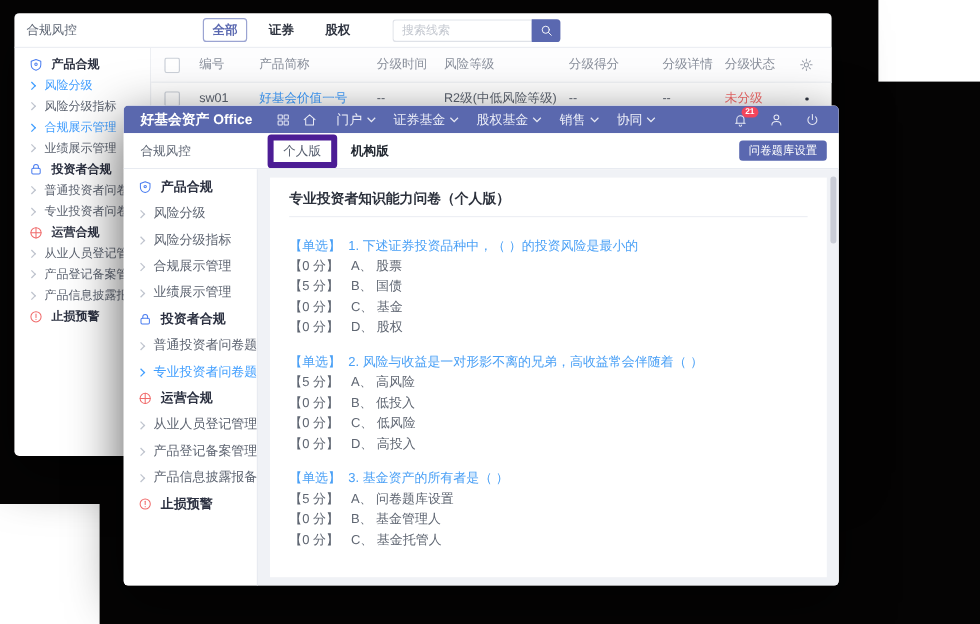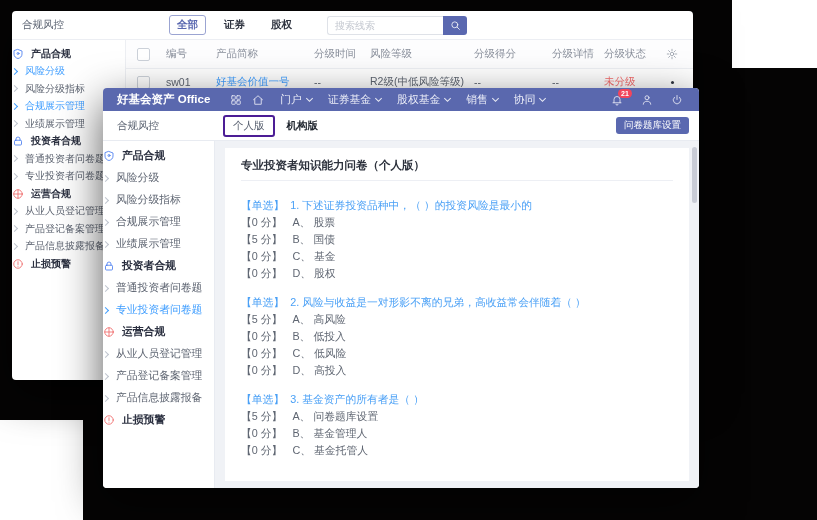--- a/index.html
+++ b/index.html
@@ -18,21 +18,21 @@
   
   svg.ic{width:1em;height:1em;stroke:currentColor;fill:none;stroke-width:1.7;
          stroke-linecap:round;stroke-linejoin:round;display:block;}
   .cb{width:13px;height:13px;border:1px solid #ccd1d9;border-radius:2px;background:#fff;display:inline-block;}
   .chev{width:5px;height:5px;border-top:1.4px solid #bfc4ce;border-right:1.4px solid #bfc4ce;
         transform:rotate(45deg);display:inline-block;flex:none;}
   .kebab{width:3px;height:3px;background:#303540;border-radius:50%;display:inline-block;
          box-shadow:0 -4.5px 0 #303540,0 4.5px 0 #303540;}
 
   
-  .sn{display:flex;align-items:center;color:#5c6370;cursor:pointer;white-space:nowrap;overflow:hidden;}
+  .sn{display:flex;align-items:center;padding-left:12px;color:#5c6370;cursor:pointer;white-space:nowrap;overflow:hidden;}
   .sn .sn-ic{display:none;margin-right:7px;font-size:12px;color:#4a7df0;}
   .sn .chev{margin-right:8px;}
   .sn.sec{color:#2b3040;font-weight:700;}
   .sn.sec .sn-ic{display:inline-flex;}
   .sn.red .sn-ic{color:#f06a6a;}
   .sn.on{color:#409eff;}
   .sn.on .chev{border-color:#409eff;}
 
   
   .back{left:12px;top:11px;width:681px;height:369px;z-index:1;display:flex;flex-direction:column;}
@@ -74,21 +74,21 @@
   .caret{width:5px;height:5px;border-right:1.3px solid rgba(255,255,255,.85);
          border-bottom:1.3px solid rgba(255,255,255,.85);transform:rotate(45deg);
          margin-left:5px;margin-top:-3px;display:inline-block;}
   .f-right{margin-left:auto;display:flex;align-items:center;gap:18px;margin-right:16px;}
   .f-ricon{background:none;border:none;color:#e8eaf5;font-size:12px;cursor:pointer;position:relative;display:flex;}
   .badge{position:absolute;top:-5px;left:7px;background:#f3455b;color:#fff;font-size:7px;
          height:9px;line-height:9px;padding:0 3px;border-radius:5px;font-weight:700;}
   .f-sub{height:30px;flex:none;border-bottom:1px solid #e8ebf1;display:flex;align-items:center;background:#fff;}
   .f-sub-side{width:112px;flex:none;padding-left:14px;font-size:10.5px;color:#5f6775;}
   .ftab{margin-left:8px;font-size:10.5px;cursor:pointer;background:none;}
-  .ftab.on{border:2px solid #4c1d95;border-radius:3px;padding:2px 8px;color:#565e6e;}
+  .ftab.on{border:5px solid #4c1d95;border-radius:3px;padding:2px 8px;color:#565e6e;}
   .ftab:not(.on){border:none;font-weight:700;color:#20262f;padding:2px 4px;}
   .f-set{margin-left:auto;margin-right:10px;background:#5a68b0;color:#fff;border:none;border-radius:3px;
          height:17px;padding:0 8px;font-size:9.5px;cursor:pointer;white-space:nowrap;}
   .f-body{flex:1;display:flex;min-height:0;position:relative;}
   .f-side{width:112px;flex:none;border-right:1px solid #e8ebf1;padding-top:4px;background:#fff;}
   .f-side .sn{height:22px;font-size:10.8px;}
   .f-main{flex:1;background:#f0f2f6;padding:7px 10px;min-width:0;}
   .panel{background:#fff;height:100%;padding:10px 16px 0;overflow:hidden;}
   .p-title{font-size:11.5px;font-weight:700;color:#2c313c;padding-bottom:7px;border-bottom:1px solid #edeff4;}
   .qs{padding-top:4px;}

